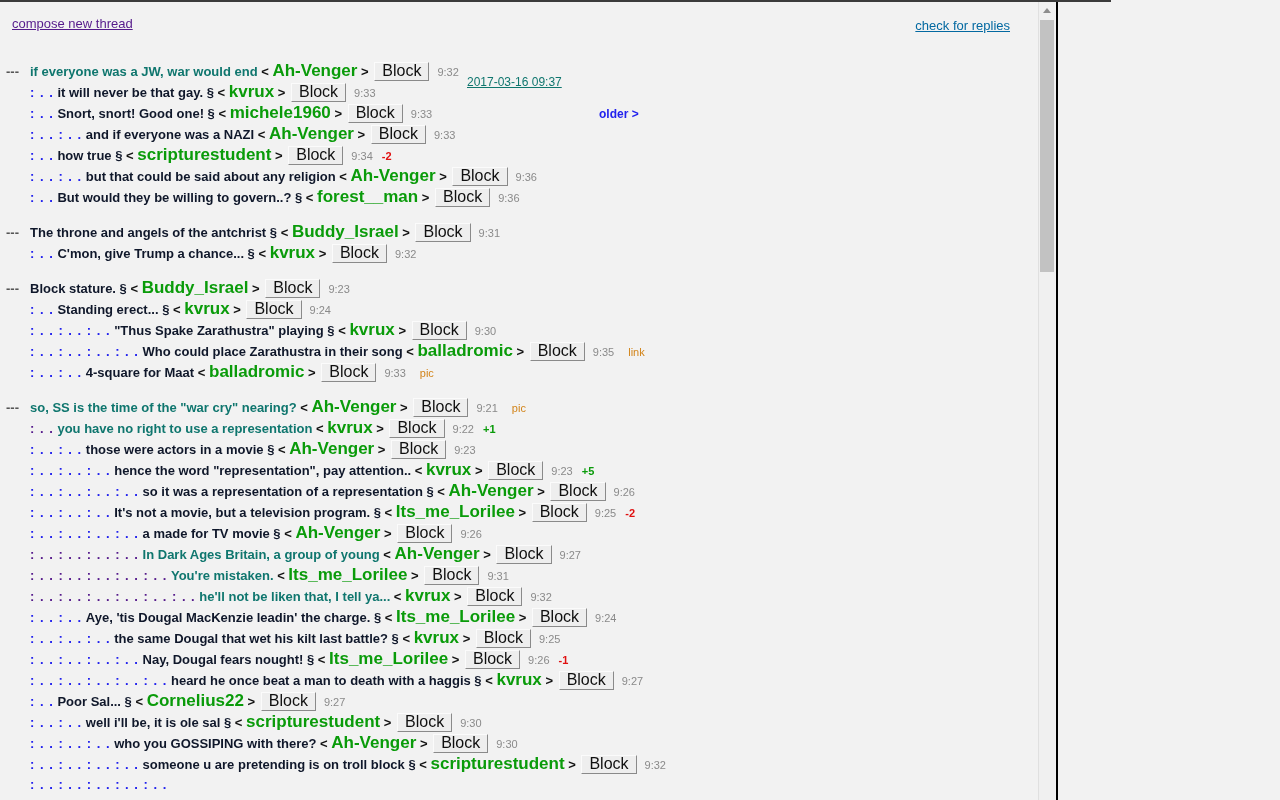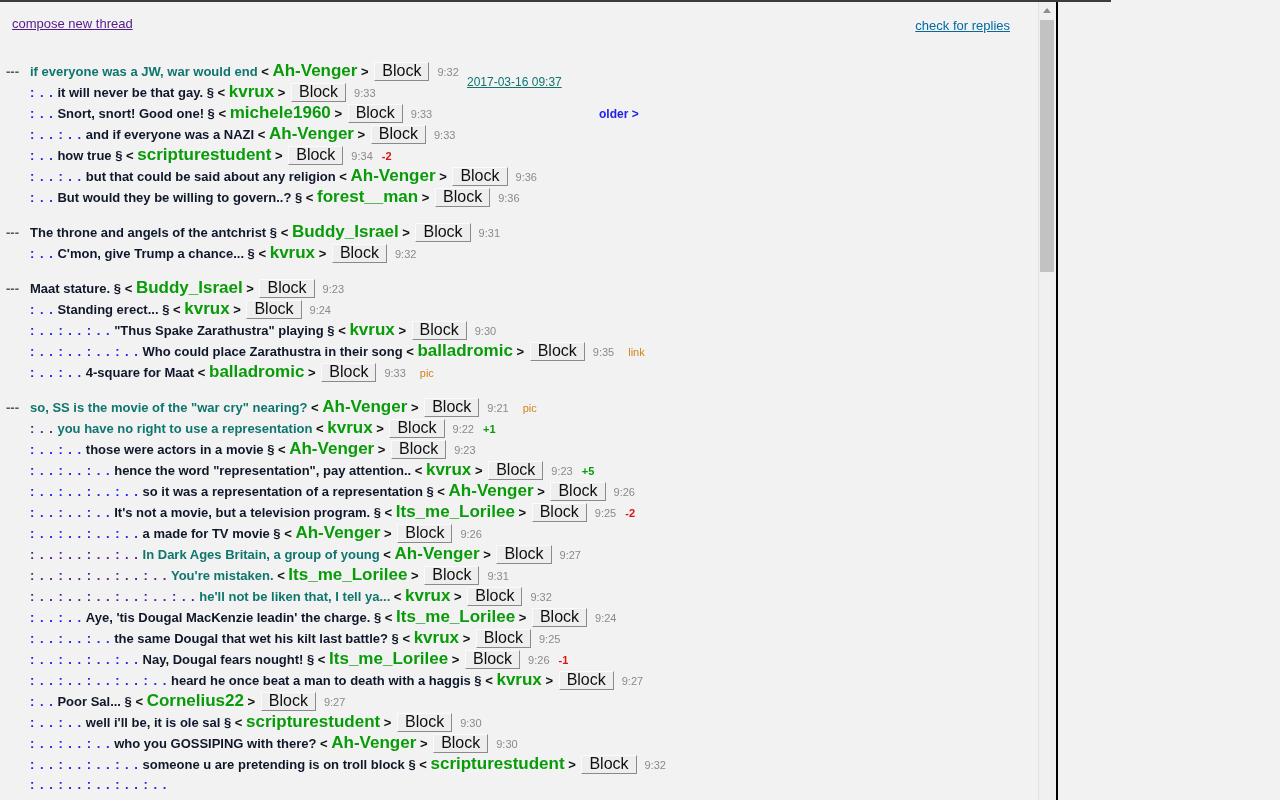--- a/index.html
+++ b/index.html
@@ -241,28 +241,28 @@
           <div class="row"><span class="bullet"></span><span class="indent">: . . : . .</span> <span class="title">and if everyone was a NAZI</span><span class="angle"> &lt; </span><span class="author">Ah-Venger</span><span class="angle"> &gt; </span><button class="blockbtn">Block</button><span class="time">9:33</span></div>
           <div class="row"><span class="bullet"></span><span class="indent">: . .</span> <span class="title">how true</span><span class="title sect"> §</span><span class="angle"> &lt; </span><span class="author">scripturestudent</span><span class="angle"> &gt; </span><button class="blockbtn">Block</button><span class="time">9:34</span><span class="score neg">-2</span></div>
           <div class="row"><span class="bullet"></span><span class="indent">: . . : . .</span> <span class="title">but that could be said about any religion</span><span class="angle"> &lt; </span><span class="author">Ah-Venger</span><span class="angle"> &gt; </span><button class="blockbtn">Block</button><span class="time">9:36</span></div>
           <div class="row"><span class="bullet"></span><span class="indent">: . .</span> <span class="title">But would they be willing to govern..?</span><span class="title sect"> §</span><span class="angle"> &lt; </span><span class="author">forest__man</span><span class="angle"> &gt; </span><button class="blockbtn">Block</button><span class="time">9:36</span></div>
         </div>
         <div class="group">
           <div class="row"><span class="bullet">---</span><span class="title">The throne and angels of the antchrist</span><span class="title sect"> §</span><span class="angle"> &lt; </span><span class="author">Buddy_Israel</span><span class="angle"> &gt; </span><button class="blockbtn">Block</button><span class="time">9:31</span></div>
           <div class="row"><span class="bullet"></span><span class="indent">: . .</span> <span class="title">C'mon, give Trump a chance...</span><span class="title sect"> §</span><span class="angle"> &lt; </span><span class="author">kvrux</span><span class="angle"> &gt; </span><button class="blockbtn">Block</button><span class="time">9:32</span></div>
         </div>
         <div class="group">
-          <div class="row"><span class="bullet">---</span><span class="title">Maat stature.</span><span class="title sect"> §</span><span class="angle"> &lt; </span><span class="author">Buddy_Israel</span><span class="angle"> &gt; </span><button class="blockbtn">Block</button><span class="time">9:23</span></div>
+          <div class="row"><span class="bullet">---</span><span class="title">Block stature.</span><span class="title sect"> §</span><span class="angle"> &lt; </span><span class="author">Buddy_Israel</span><span class="angle"> &gt; </span><button class="blockbtn">Block</button><span class="time">9:23</span></div>
           <div class="row"><span class="bullet"></span><span class="indent">: . .</span> <span class="title">Standing erect...</span><span class="title sect"> §</span><span class="angle"> &lt; </span><span class="author">kvrux</span><span class="angle"> &gt; </span><button class="blockbtn">Block</button><span class="time">9:24</span></div>
           <div class="row"><span class="bullet"></span><span class="indent">: . . : . . : . .</span> <span class="title">"Thus Spake Zarathustra" playing</span><span class="title sect"> §</span><span class="angle"> &lt; </span><span class="author">kvrux</span><span class="angle"> &gt; </span><button class="blockbtn">Block</button><span class="time">9:30</span></div>
           <div class="row"><span class="bullet"></span><span class="indent">: . . : . . : . . : . .</span> <span class="title">Who could place Zarathustra in their song</span><span class="angle"> &lt; </span><span class="author">balladromic</span><span class="angle"> &gt; </span><button class="blockbtn">Block</button><span class="time">9:35</span><span class="tag">link</span></div>
           <div class="row"><span class="bullet"></span><span class="indent">: . . : . .</span> <span class="title">4-square for Maat</span><span class="angle"> &lt; </span><span class="author">balladromic</span><span class="angle"> &gt; </span><button class="blockbtn">Block</button><span class="time">9:33</span><span class="tag">pic</span></div>
         </div>
         <div class="group">
-          <div class="row"><span class="bullet">---</span><span class="title visited">so, SS is the movie of the "war cry" nearing?</span><span class="angle"> &lt; </span><span class="author">Ah-Venger</span><span class="angle"> &gt; </span><button class="blockbtn">Block</button><span class="time">9:21</span><span class="tag">pic</span></div>
+          <div class="row"><span class="bullet">---</span><span class="title visited">so, SS is the time of the "war cry" nearing?</span><span class="angle"> &lt; </span><span class="author">Ah-Venger</span><span class="angle"> &gt; </span><button class="blockbtn">Block</button><span class="time">9:21</span><span class="tag">pic</span></div>
           <div class="row"><span class="bullet"></span><span class="indent visited">: . .</span> <span class="title visited">you have no right to use a representation</span><span class="angle"> &lt; </span><span class="author">kvrux</span><span class="angle"> &gt; </span><button class="blockbtn">Block</button><span class="time">9:22</span><span class="score pos">+1</span></div>
           <div class="row"><span class="bullet"></span><span class="indent">: . . : . .</span> <span class="title">those were actors in a movie</span><span class="title sect"> §</span><span class="angle"> &lt; </span><span class="author">Ah-Venger</span><span class="angle"> &gt; </span><button class="blockbtn">Block</button><span class="time">9:23</span></div>
           <div class="row"><span class="bullet"></span><span class="indent">: . . : . . : . .</span> <span class="title">hence the word "representation", pay attention..</span><span class="angle"> &lt; </span><span class="author">kvrux</span><span class="angle"> &gt; </span><button class="blockbtn">Block</button><span class="time">9:23</span><span class="score pos">+5</span></div>
           <div class="row"><span class="bullet"></span><span class="indent">: . . : . . : . . : . .</span> <span class="title">so it was a representation of a representation</span><span class="title sect"> §</span><span class="angle"> &lt; </span><span class="author">Ah-Venger</span><span class="angle"> &gt; </span><button class="blockbtn">Block</button><span class="time">9:26</span></div>
           <div class="row"><span class="bullet"></span><span class="indent">: . . : . . : . .</span> <span class="title">It's not a movie, but a television program.</span><span class="title sect"> §</span><span class="angle"> &lt; </span><span class="author">Its_me_Lorilee</span><span class="angle"> &gt; </span><button class="blockbtn">Block</button><span class="time">9:25</span><span class="score neg">-2</span></div>
           <div class="row"><span class="bullet"></span><span class="indent">: . . : . . : . . : . .</span> <span class="title">a made for TV movie</span><span class="title sect"> §</span><span class="angle"> &lt; </span><span class="author">Ah-Venger</span><span class="angle"> &gt; </span><button class="blockbtn">Block</button><span class="time">9:26</span></div>
           <div class="row"><span class="bullet"></span><span class="indent visited">: . . : . . : . . : . .</span> <span class="title visited">In Dark Ages Britain, a group of young</span><span class="angle"> &lt; </span><span class="author">Ah-Venger</span><span class="angle"> &gt; </span><button class="blockbtn">Block</button><span class="time">9:27</span></div>
           <div class="row"><span class="bullet"></span><span class="indent visited">: . . : . . : . . : . . : . .</span> <span class="title visited">You're mistaken.</span><span class="angle"> &lt; </span><span class="author">Its_me_Lorilee</span><span class="angle"> &gt; </span><button class="blockbtn">Block</button><span class="time">9:31</span></div>
           <div class="row"><span class="bullet"></span><span class="indent visited">: . . : . . : . . : . . : . . : . .</span> <span class="title visited">he'll not be liken that, I tell ya...</span><span class="angle"> &lt; </span><span class="author">kvrux</span><span class="angle"> &gt; </span><button class="blockbtn">Block</button><span class="time">9:32</span></div>
           <div class="row"><span class="bullet"></span><span class="indent">: . . : . .</span> <span class="title">Aye, 'tis Dougal MacKenzie leadin' the charge.</span><span class="title sect"> §</span><span class="angle"> &lt; </span><span class="author">Its_me_Lorilee</span><span class="angle"> &gt; </span><button class="blockbtn">Block</button><span class="time">9:24</span></div>

